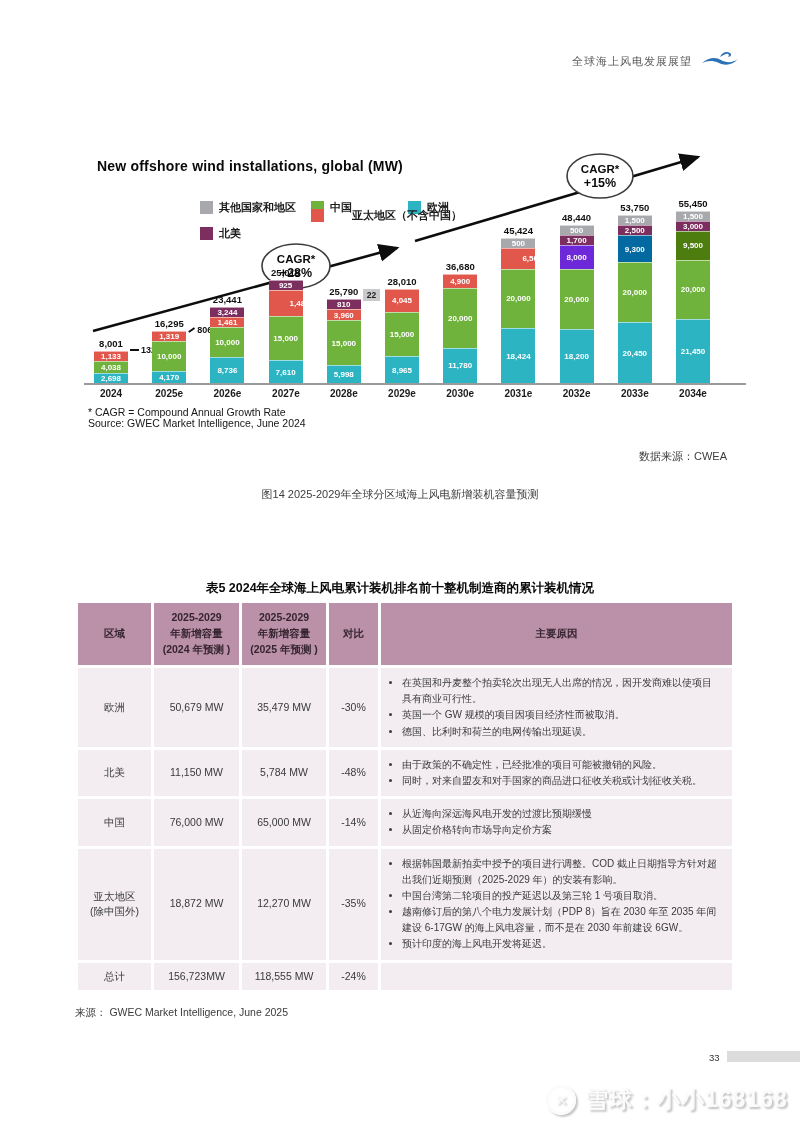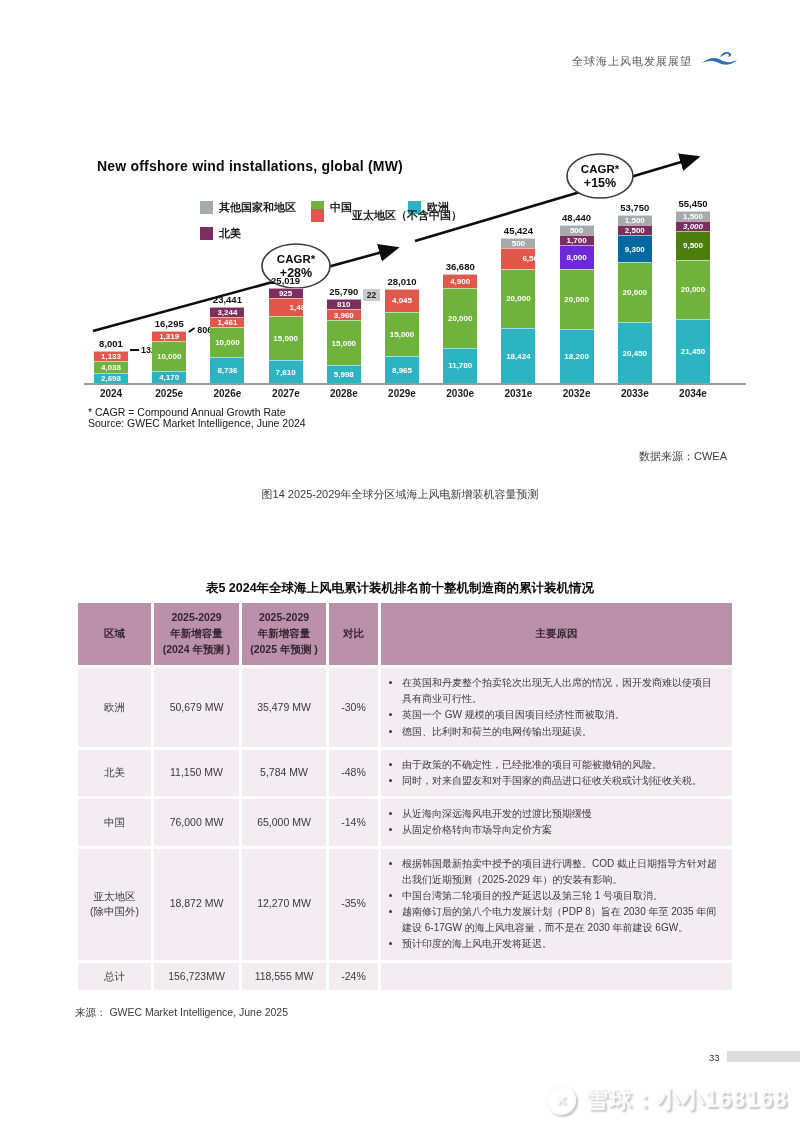--- a/index.html
+++ b/index.html
@@ -127,21 +127,21 @@
         <div class="bar-seg" style="height: 26.0333px; background: rgb(44, 180, 195);">8,736</div>
         <div class="bar-seg" style="height: 29.8px; background: rgb(112, 179, 60);">10,000</div>
         <div class="bar-seg" style="height: 10px; background: rgb(226, 87, 75);">1,461</div>
         <div class="bar-seg" style="height: 10px; background: rgb(124, 46, 94);">3,244</div>
         <div class="bar-total">23,441</div>
       </div>
       <div class="x-label" style="left: 195.4px;">2026e</div>
       <div class="bar-column" style="left: 268.6px; bottom: 748px;">
         <div class="bar-seg" style="height: 22.6778px; background: rgb(44, 180, 195);">7,610</div>
         <div class="bar-seg" style="height: 44.7px; background: rgb(112, 179, 60);">15,000</div>
-        <div class="bar-seg" style="height: 18px; background: rgb(226, 87, 75); padding-left: 28px;">1,485</div>
+        <div class="bar-seg" style="height: 26px; background: rgb(226, 87, 75); padding-left: 28px;">1,485</div>
         <div class="bar-seg" style="height: 10px; background: rgb(124, 46, 94);">925</div>
         <div class="bar-total">25,019</div>
       </div>
       <div class="x-label" style="left: 254px;">2027e</div>
       <div class="bar-column" style="left: 326.8px; bottom: 748px;">
         <div class="bar-seg" style="height: 17.874px; background: rgb(44, 180, 195);">5,998</div>
         <div class="bar-seg" style="height: 44.7px; background: rgb(112, 179, 60);">15,000</div>
         <div class="bar-seg" style="height: 11.8008px; background: rgb(226, 87, 75);">3,960</div>
         <div class="bar-seg" style="height: 10px; background: rgb(124, 46, 94);">810</div>
         <div class="bar-total">25,790</div>
@@ -187,21 +187,21 @@
         <div class="bar-seg" style="height: 27.714px; background: #0369a1;">9,300</div>
         <div class="bar-seg" style="height: 10px; background: rgb(124, 46, 94);">2,500</div>
         <div class="bar-seg" style="height: 10px; background: rgb(167, 169, 172);">1,500</div>
         <div class="bar-total">53,750</div>
       </div>
       <div class="x-label" style="left: 602.8px;">2033e</div>
       <div class="bar-column" style="left: 676px; bottom: 748px;">
         <div class="bar-seg" style="height: 63.921px; background: rgb(44, 180, 195);">21,450</div>
         <div class="bar-seg" style="height: 59.6px; background: rgb(112, 179, 60);">20,000</div>
         <div class="bar-seg" style="height: 28.31px; background: #4d7c0f;">9,500</div>
-        <div class="bar-seg" style="height: 10px; background: rgb(124, 46, 94); font-style: italic;">3,000</div>
+        <div class="bar-seg" style="height: 10px; background: rgb(124, 46, 94);">3,000</div>
         <div class="bar-seg" style="height: 10px; background: rgb(167, 169, 172);">1,500</div>
         <div class="bar-total">55,450</div>
       </div>
       <div class="x-label" style="left: 661px;">2034e</div>
     </div>
   <div class="axis-line"></div>
 
   <div class="chart-note" style="top:406px;text-align:right;">* CAGR = Compound Annual Growth Rate</div>
   <div class="chart-note" style="top:417px;">Source: GWEC Market Intelligence, June 2024</div>
   <div class="chart-source">数据来源：CWEA</div>

